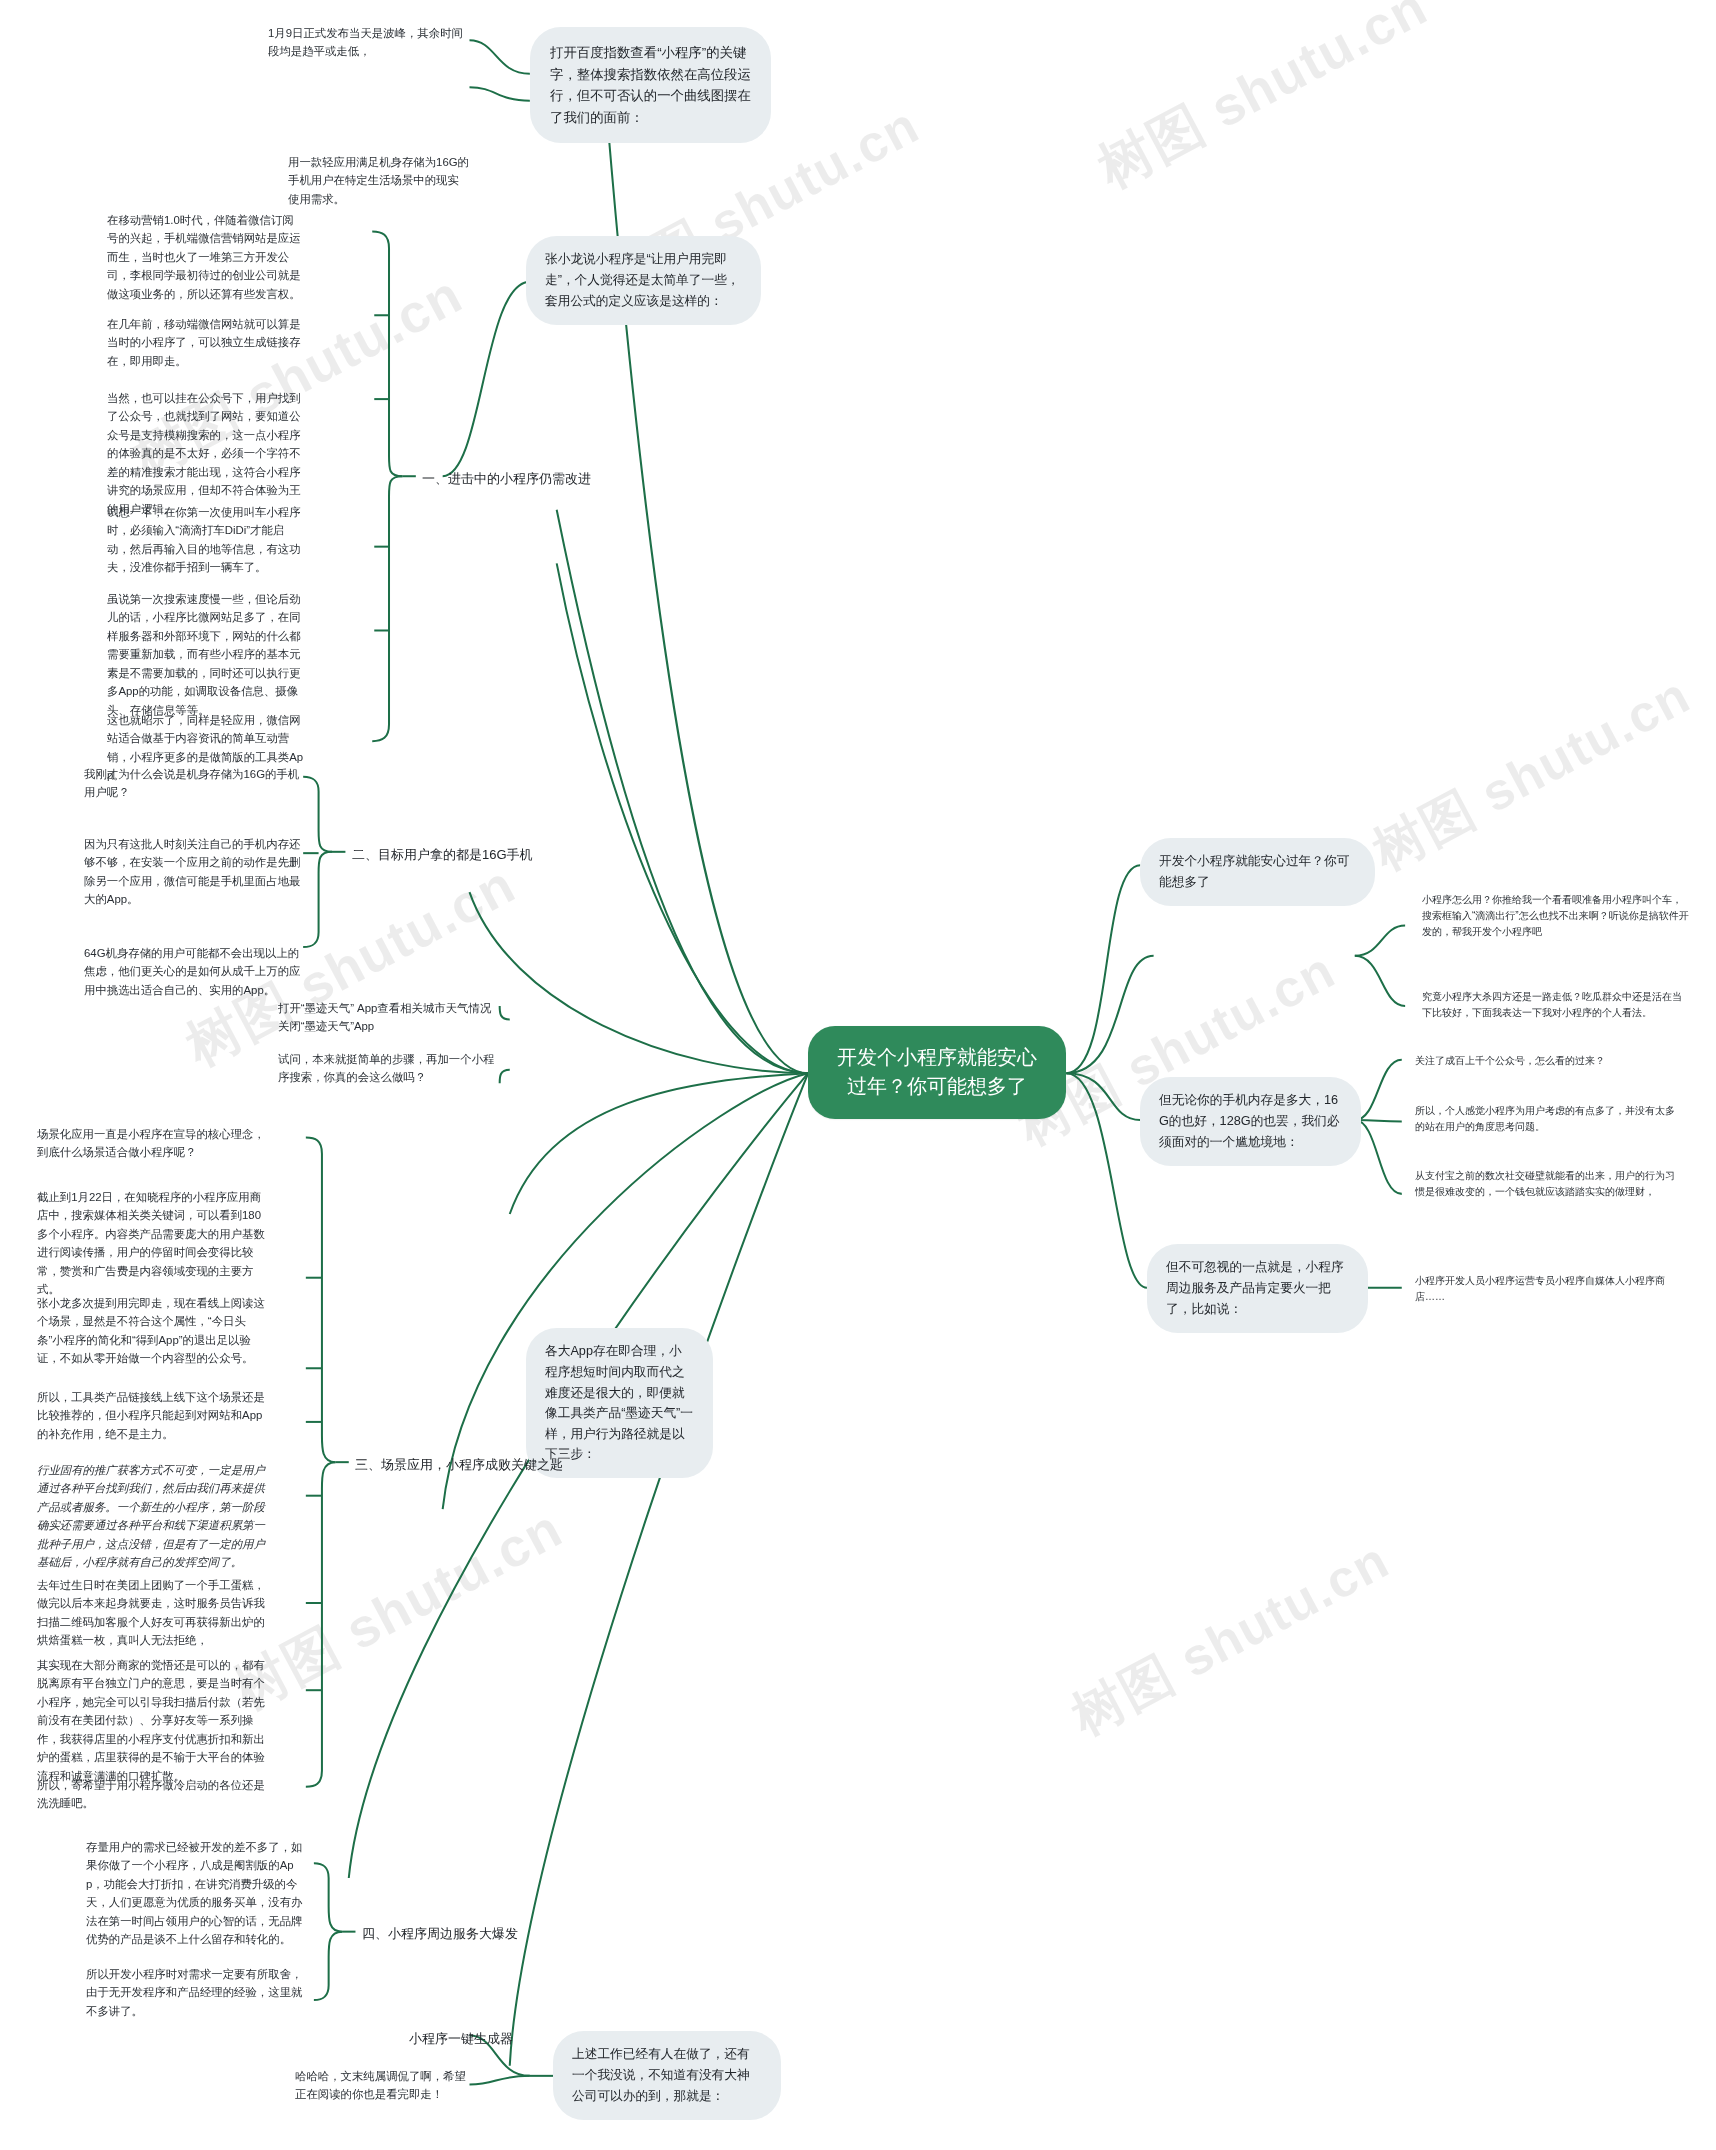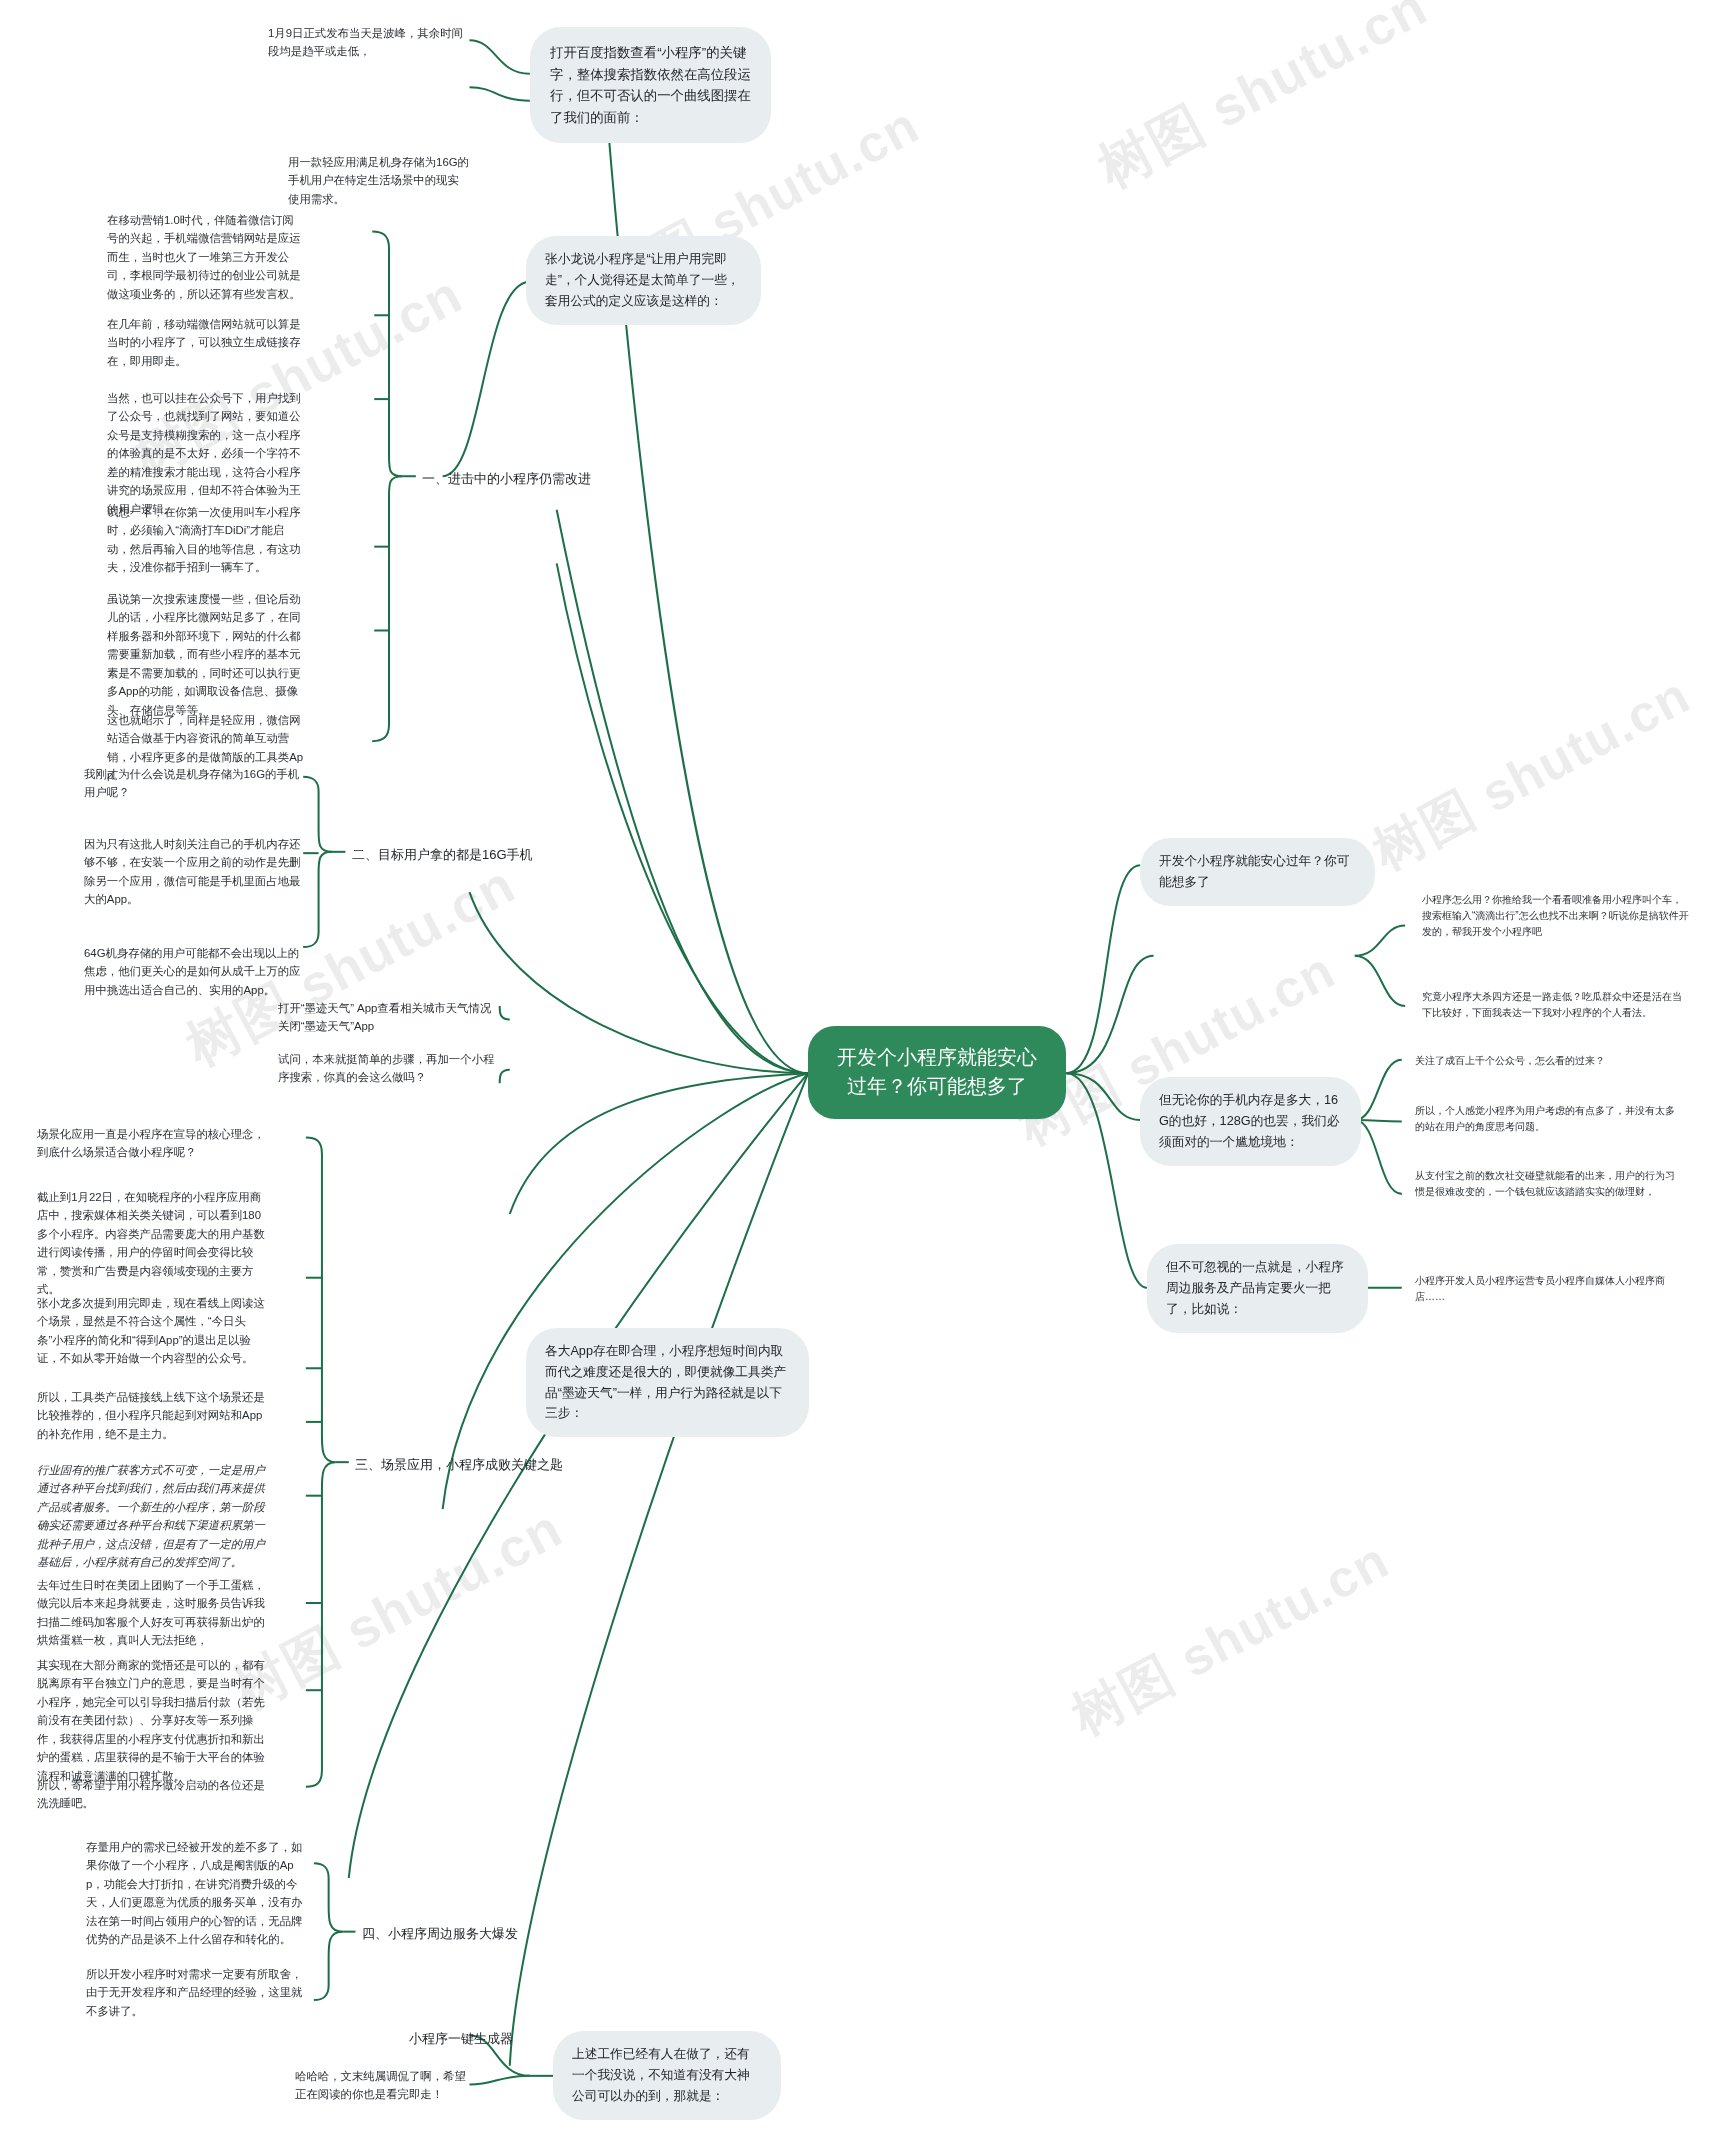--- a/index.html
+++ b/index.html
@@ -179,21 +179,21 @@
 
   <div class="node leaf" style="left:84px;top:765px;width:221px;">我刚才为什么会说是机身存储为16G的手机用户呢？</div>
   <div class="node leaf" style="left:84px;top:835px;width:221px;">因为只有这批人时刻关注自己的手机内存还够不够，在安装一个应用之前的动作是先删除另一个应用，微信可能是手机里面占地最大的App。</div>
   <div class="node leaf" style="left:84px;top:936px;width:221px;margin-top:8px;">64G机身存储的用户可能都不会出现以上的焦虑，他们更关心的是如何从成千上万的应用中挑选出适合自己的、实用的App。</div>
 
   <div class="node branch" style="left:352px;top:844px;">二、目标用户拿的都是16G手机</div>
 
   <div class="node leaf" style="left:278px;top:999px;width:221px;">打开“墨迹天气” App查看相关城市天气情况关闭“墨迹天气”App</div>
   <div class="node leaf" style="left:278px;top:1050px;width:221px;">试问，本来就挺简单的步骤，再加一个小程序搜索，你真的会这么做吗？</div>
 
-  <div class="node bubble tight" style="left:526px;top:1328px;width:283px;">各大App存在即合理，小程序想短时间内取而代之难度还是很大的，即便就像工具类产品“墨迹天气”一样，用户行为路径就是以下三步：</div>
+  <div class="node bubble tight" style="left:526px;top:1328px;width:187px;">各大App存在即合理，小程序想短时间内取而代之难度还是很大的，即便就像工具类产品“墨迹天气”一样，用户行为路径就是以下三步：</div>
 
   <div class="node leaf" style="left:37px;top:1125px;width:228px;">场景化应用一直是小程序在宣导的核心理念，到底什么场景适合做小程序呢？</div>
   <div class="node leaf" style="left:37px;top:1188px;width:228px;">截止到1月22日，在知晓程序的小程序应用商店中，搜索媒体相关类关键词，可以看到180多个小程序。内容类产品需要庞大的用户基数进行阅读传播，用户的停留时间会变得比较常，赞赏和广告费是内容领域变现的主要方式。</div>
   <div class="node leaf" style="left:37px;top:1294px;width:228px;">张小龙多次提到用完即走，现在看线上阅读这个场景，显然是不符合这个属性，“今日头条”小程序的简化和“得到App”的退出足以验证，不如从零开始做一个内容型的公众号。</div>
   <div class="node leaf" style="left:37px;top:1388px;width:228px;">所以，工具类产品链接线上线下这个场景还是比较推荐的，但小程序只能起到对网站和App的补充作用，绝不是主力。</div>
   <div class="node leaf" style="left:37px;top:1461px;width:228px;font-style:italic;">行业固有的推广获客方式不可变，一定是用户通过各种平台找到我们，然后由我们再来提供产品或者服务。一个新生的小程序，第一阶段确实还需要通过各种平台和线下渠道积累第一批种子用户，这点没错，但是有了一定的用户基础后，小程序就有自己的发挥空间了。</div>
   <div class="node leaf" style="left:37px;top:1576px;width:228px;">去年过生日时在美团上团购了一个手工蛋糕，做完以后本来起身就要走，这时服务员告诉我扫描二维码加客服个人好友可再获得新出炉的烘焙蛋糕一枚，真叫人无法拒绝，</div>
   <div class="node leaf" style="left:37px;top:1656px;width:228px;">其实现在大部分商家的觉悟还是可以的，都有脱离原有平台独立门户的意思，要是当时有个小程序，她完全可以引导我扫描后付款（若先前没有在美团付款）、分享好友等一系列操作，我获得店里的小程序支付优惠折扣和新出炉的蛋糕，店里获得的是不输于大平台的体验流程和诚意满满的口碑扩散。</div>
   <div class="node leaf" style="left:37px;top:1776px;width:228px;">所以，寄希望于用小程序做冷启动的各位还是洗洗睡吧。</div>
 

